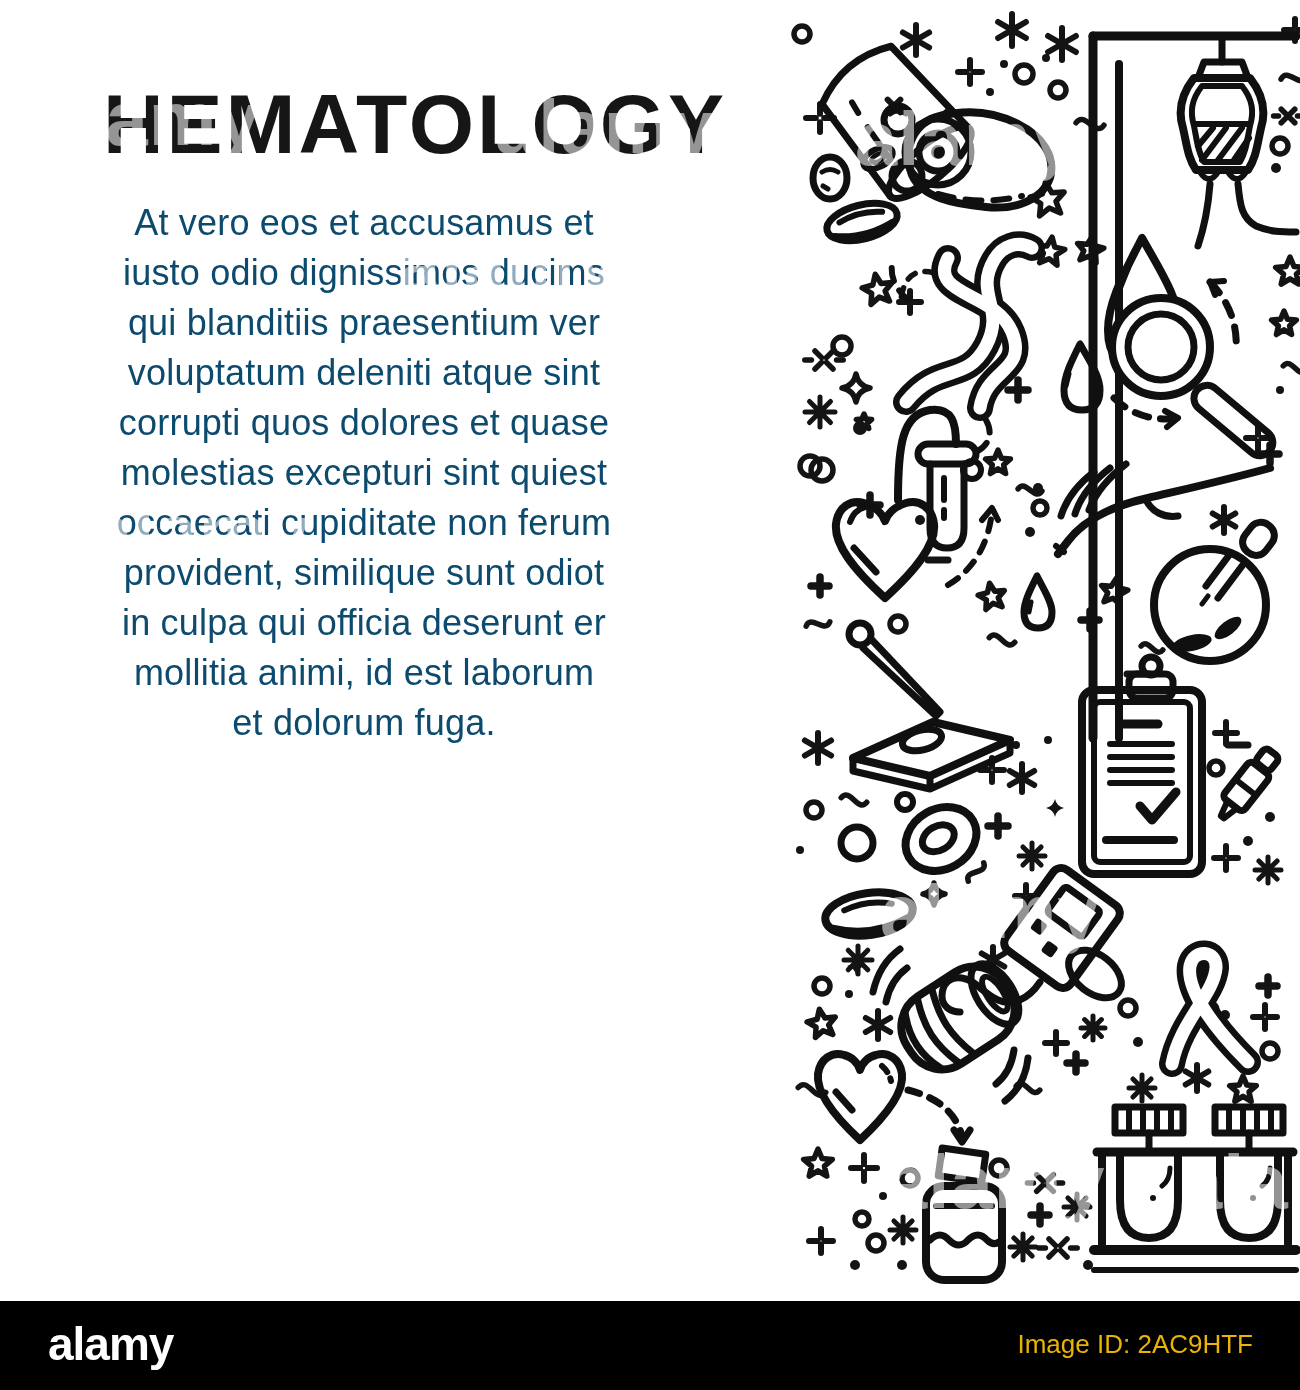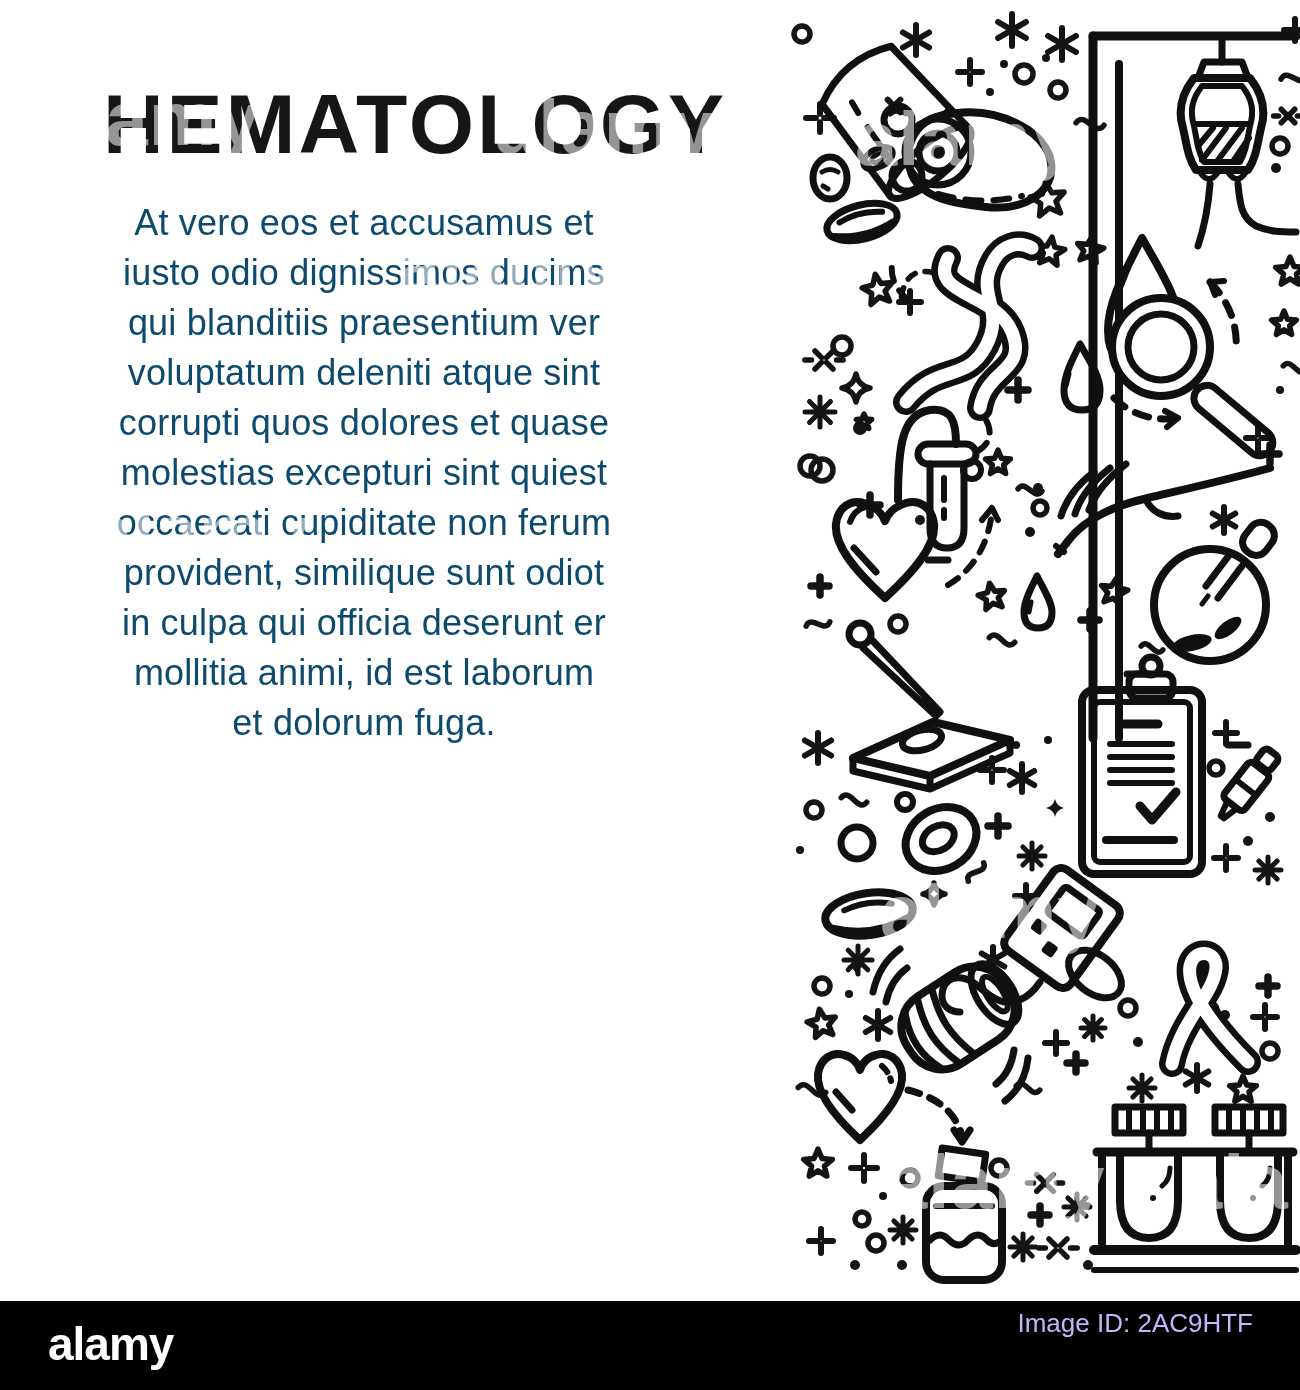--- a/index.html
+++ b/index.html
@@ -11,21 +11,21 @@
         font-size:36px;line-height:50px;letter-spacing:0.2px;white-space:pre-line;}
   .para1{top:198px;}
   .para2{top:802px;}
   .art{position:absolute;left:790px;top:0;width:510px;height:1300px;}
   .art svg{display:block;}
   .ln{stroke:#101010;fill:none;stroke-linecap:round;stroke-linejoin:round;}
   .wm{position:absolute;color:rgba(255,255,255,0.55);font-size:76px;font-weight:700;
       letter-spacing:1px;z-index:6;pointer-events:none;white-space:nowrap;}
   .footer{position:absolute;left:0;top:1301px;width:1300px;height:89px;background:#000;z-index:9;}
   .footer-logo{position:absolute;left:48px;top:16px;color:#fff;font-size:46px;font-weight:700;letter-spacing:-1px;}
-  .footer-id{position:absolute;right:47px;top:7px;color:#c4b5fd;font-size:26px;text-align:center;}
+  .footer-id{position:absolute;right:47px;top:28px;color:#eab308;font-size:26px;text-align:center;}
   .footer-url{position:absolute;right:47px;top:44px;color:#fff;font-size:30px;font-weight:700;text-align:right;}
 </style>
 </head>
 <body>
 
 <div class="canvas">
 
   <div class="title">HEMATOLOGY</div>
   <div class="para para1">At vero eos et accusamus et
 iusto odio dignissimos ducims

